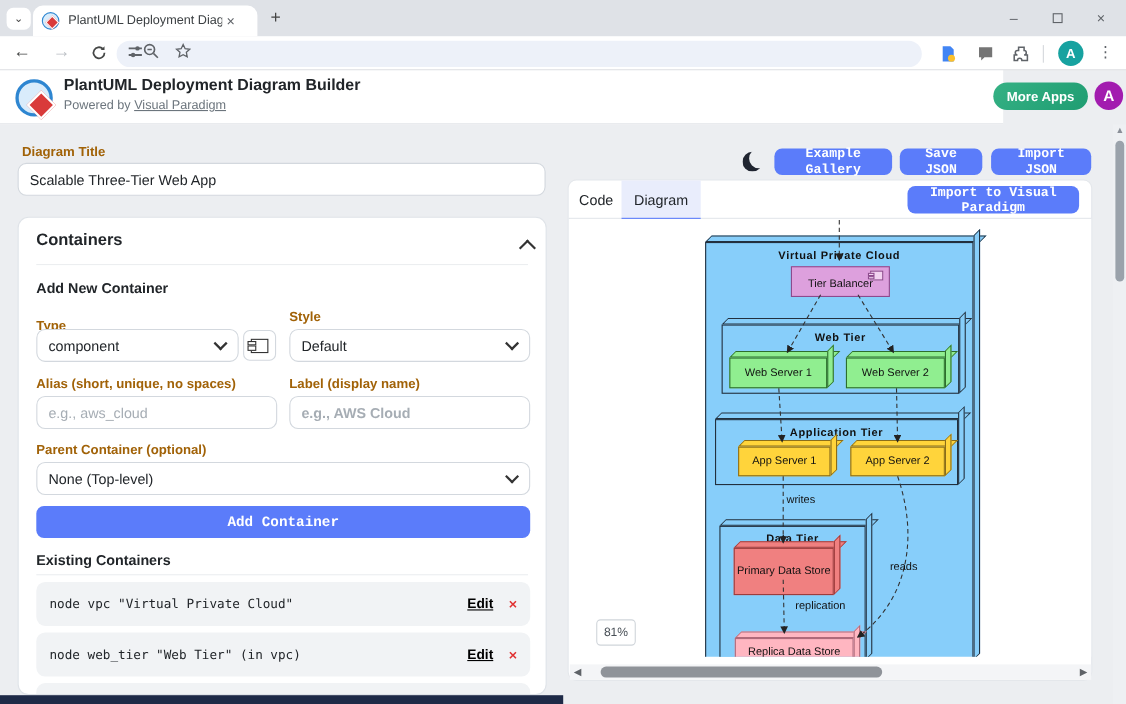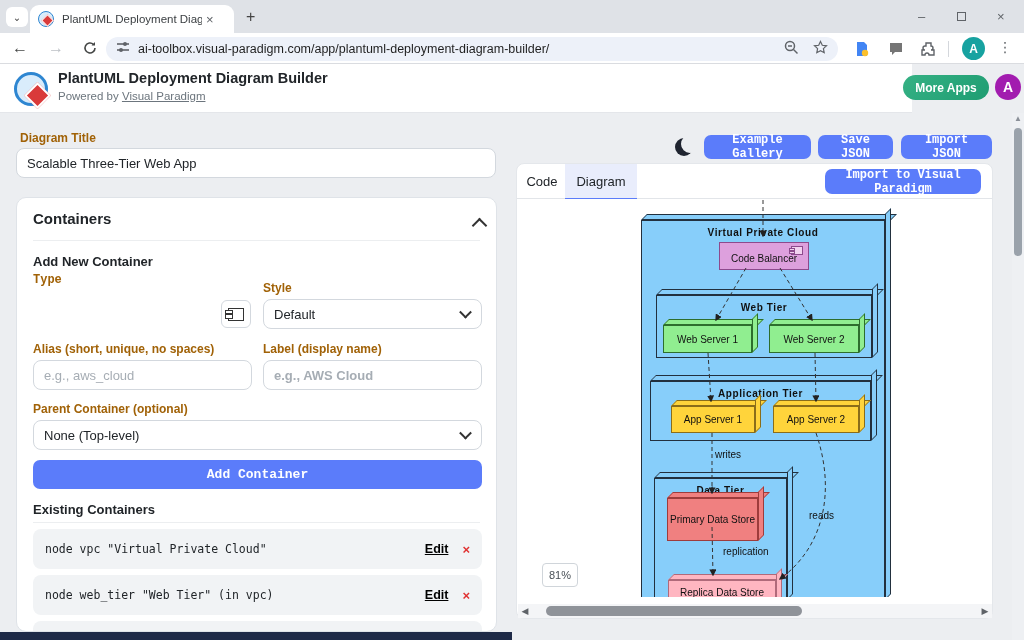--- a/index.html
+++ b/index.html
@@ -130,21 +130,20 @@
     <span>
       <svg width="14" height="14" viewBox="0 0 14 14">
           <g stroke="#5f6368" stroke-width="1.6">
             <line x1="1" y1="4" x2="13" y2="4"></line>
             <line x1="1" y1="10" x2="13" y2="10"></line>
           </g>
           <circle cx="9" cy="4" r="2" fill="#5f6368"></circle>
           <circle cx="5" cy="10" r="2" fill="#5f6368"></circle>
         </svg>
     </span>
-    <span class="url">ai-toolbox.visual-paradigm.com/app/plantuml-deployment-diagram-builder/</span>
     <span style="margin-right:14px;">
       <svg width="15" height="15" viewBox="0 0 15 15">
           <circle cx="6" cy="6" r="4.5" fill="none" stroke="#5f6368" stroke-width="1.5"></circle>
           <line x1="4" y1="6" x2="8" y2="6" stroke="#5f6368" stroke-width="1.5"></line>
           <line x1="9.5" y1="9.5" x2="13.5" y2="13.5" stroke="#5f6368" stroke-width="1.5"></line>
         </svg>
     </span>
     <span>
       <svg width="15" height="15" viewBox="0 0 15 15">
           <path d="M7.5 1.5l1.8 3.8 4.2.5-3.1 2.8.8 4.1-3.7-2-3.7 2 .8-4.1L1.5 5.8l4.2-.5z" fill="none" stroke="#5f6368" stroke-width="1.2"></path>
@@ -188,22 +187,26 @@
 <div class="abs lbl" style="left:20px;top:131px;">Diagram Title</div>
 <input class="abs input" style="left: 16px; top: 148px; width: 480px; height: 30px;" value="Scalable Three-Tier Web App">
 
 <div class="abs card">
   <div class="abs" style="left:16px;top:12px;font-size:15px;font-weight:bold;">Containers</div>
   <div class="chev-up" style="left:457px;top:22px;"></div>
   <div class="hr" style="top:42px;"></div>
 
   <div class="abs" style="left:16px;top:56px;font-size:13px;font-weight:bold;">Add New Container</div>
 
-  <div class="abs lbl" style="left:16px;top:75px;font-family:Liberation Mono, monospace;">Type</div>
+  <div class="abs lbl" style="left:16px;top:91px;">Type</div>
   <div class="abs lbl" style="left:246px;top:83px;">Style</div>
+  <div class="selwrap" style="left:16px;top:101px;width:184px;height:30px;">
+    <select class="sel"><option>component</option></select>
+    <span class="chev"></span>
+  </div>
   <div class="abs" style="left:204px;top:102px;width:30px;height:28px;border:1px solid #d3d8de;border-radius:6px;display:flex;align-items:center;justify-content:center;background:#fff;">
     <span class="comp-glyph">
         <i></i>
         <b></b>
       </span>
   </div>
   <div class="selwrap" style="left:246px;top:101px;width:219px;height:30px;">
     <select class="sel"><option>Default</option></select>
     <span class="chev"></span>
   </div>
@@ -258,21 +261,21 @@
 
     <div class="n3" style="left:123px;top:21px;width:244px;height:380px;background:#87CEFA;border-color:#22303e;z-index:1;">
       <span class="tlab">Virtual Private Cloud</span>
     </div>
 
     <div class="comp" style="left:201px;top:43px;width:88px;height:26px;background:#DDA0DD;">
       <span class="cicon">
           <i></i>
           <b></b>
         </span>
-      <span style="margin-top:4px;">Code Balancer</span>
+      <span style="margin-top:4px;">Tier Balancer</span>
     </div>
 
     <div class="n3 tier" style="left:138px;top:96px;width:216px;height:63px;background:#87CEFA;border-color:#22303e;">
       <span class="tlab">Web Tier</span>
     </div>
     <div class="n3 leaf" style="left:145px;top:126px;width:89px;height:28px;background:#90EE90;border-color:#2d6e2d;">
       <span>Web Server 1</span>
     </div>
     <div class="n3 leaf" style="left:251px;top:126px;width:90px;height:28px;background:#90EE90;border-color:#2d6e2d;">
       <span>Web Server 2</span>

